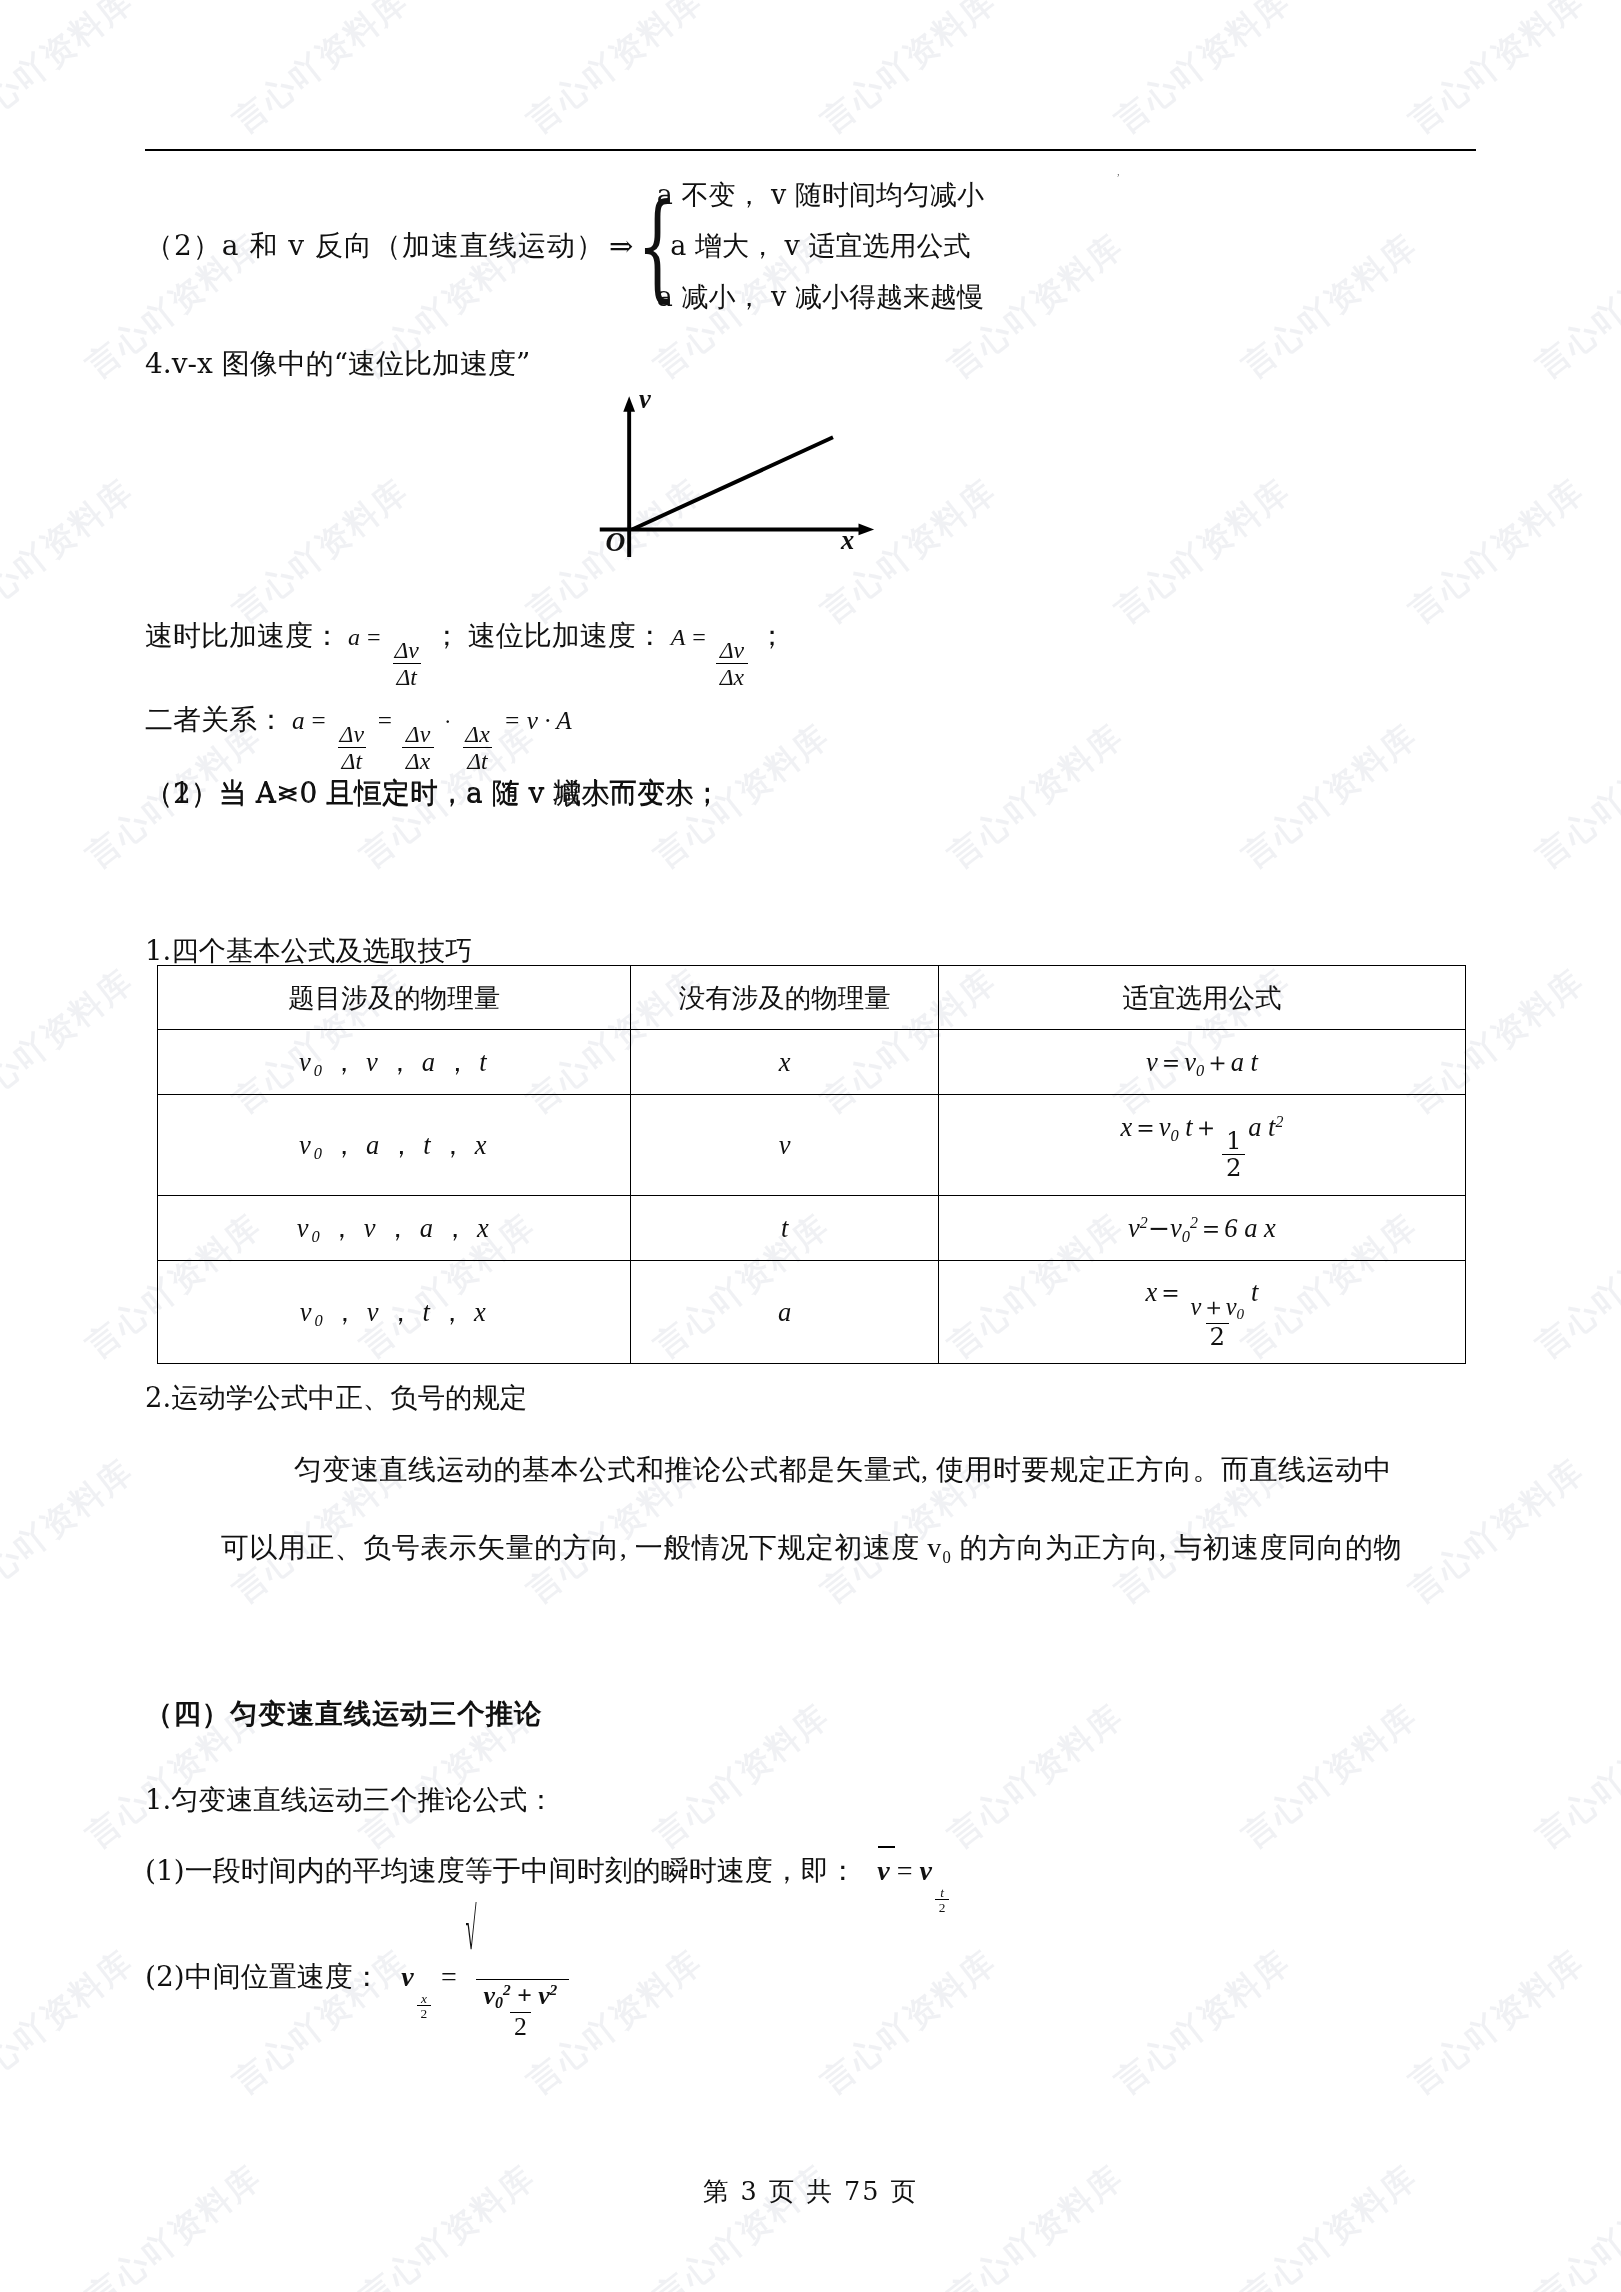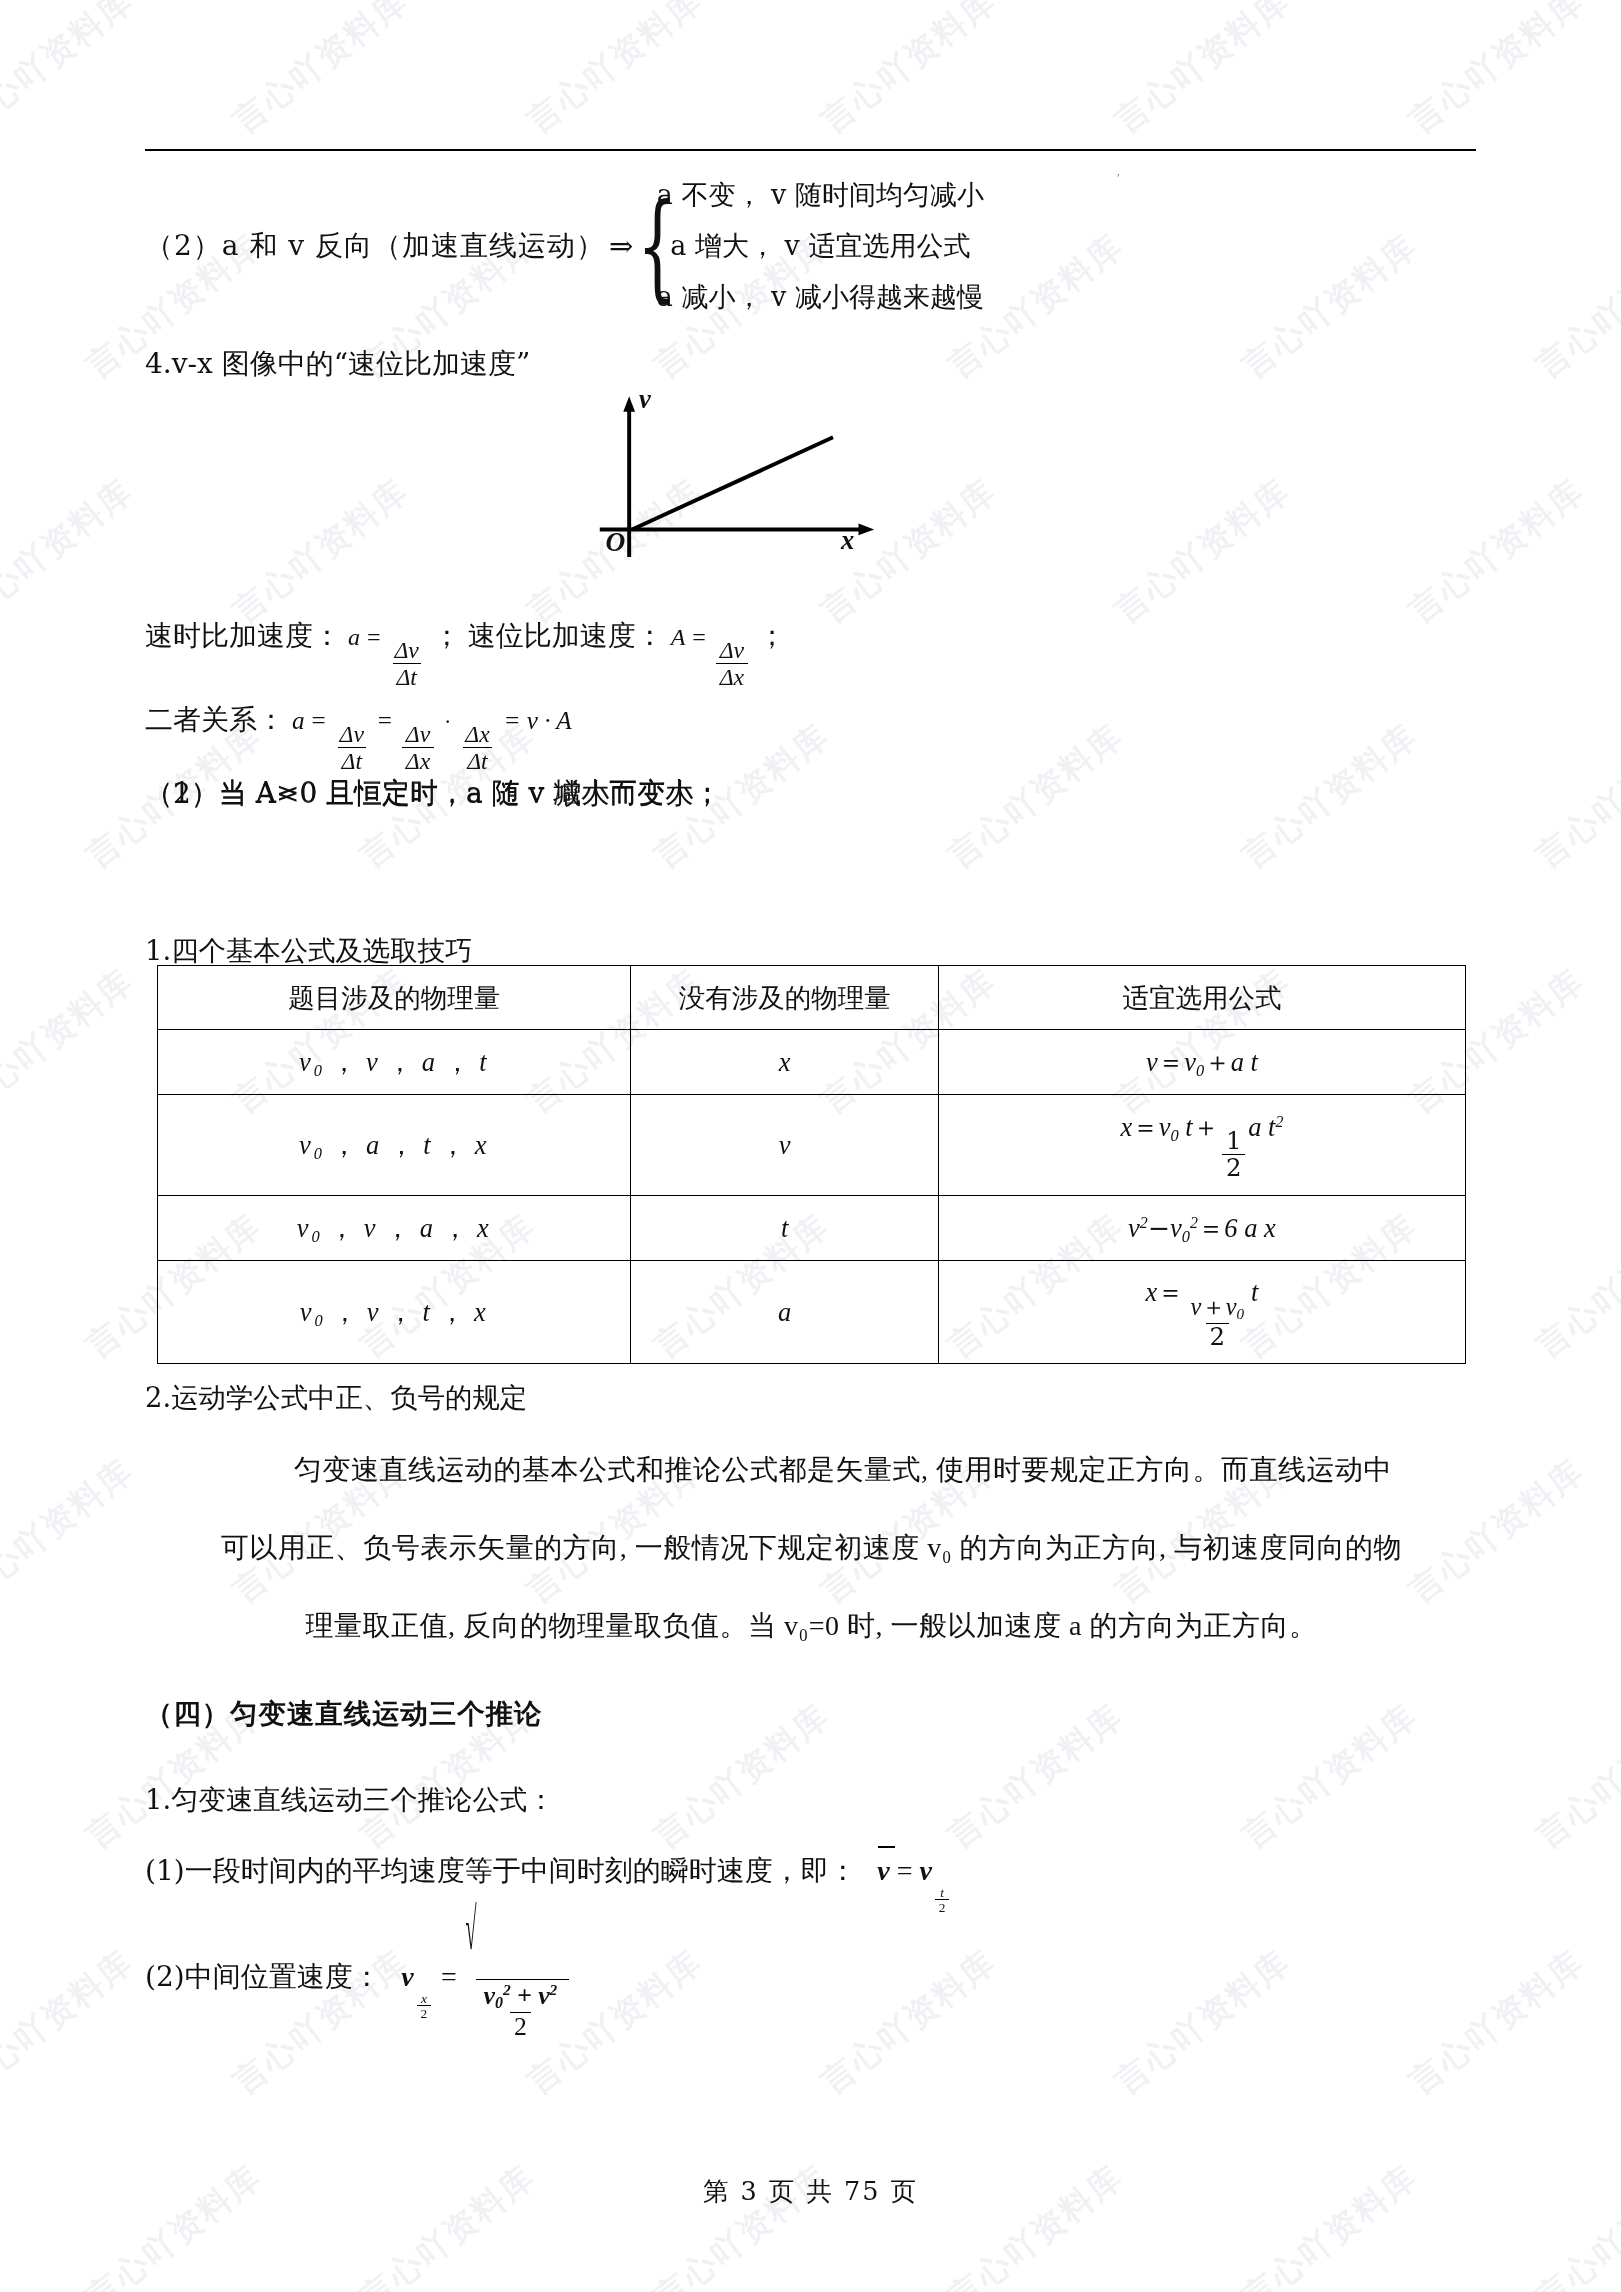--- a/index.html
+++ b/index.html
@@ -358,21 +358,20 @@
             </span><span class="mi">t</span>
         </td>
       </tr>
     </tbody>
   </table>
 
   <div class="line zh t25" style="left:145px; top:1380px;">2.运动学公式中正、负号的规定</div>
 
   <div class="para-line" style="top:1451px; text-indent:63px;">匀变速直线运动的基本公式和推论公式都是矢量式, 使用时要规定正方向。而直线运动中</div>
   <div class="para-line" style="top:1529px;">可以用正、负号表示矢量的方向, 一般情况下规定初速度 v₀ 的方向为正方向, 与初速度同向的物</div>
-  <div class="para-line" style="top:1607px;">理量取正值, 反向的物理量取负值。当 v₀=0 时, 一般以加速度 a 的方向为正方向。</div>
 
   <div class="line heading" style="left:145px; top:1696px;">（四）匀变速直线运动三个推论</div>
 
   <div class="line zh t25" style="left:145px; top:1782px;">1.匀变速直线运动三个推论公式：</div>
 
   <div class="line t26" style="left:145px; top:1852px;">
     <span class="zh">(1)一段时间内的平均速度等于中间时刻的瞬时速度，即：</span>
     <span style="display:inline-block; margin-left:13.7px;">
       <span style="display:inline-block; position:relative;">
         <span style="position:absolute; left:1px; top:-8.8px; width:16.7px; border-top:2px solid #000;"></span>

